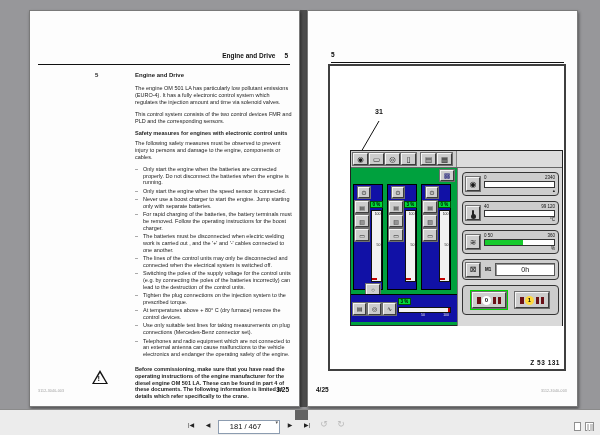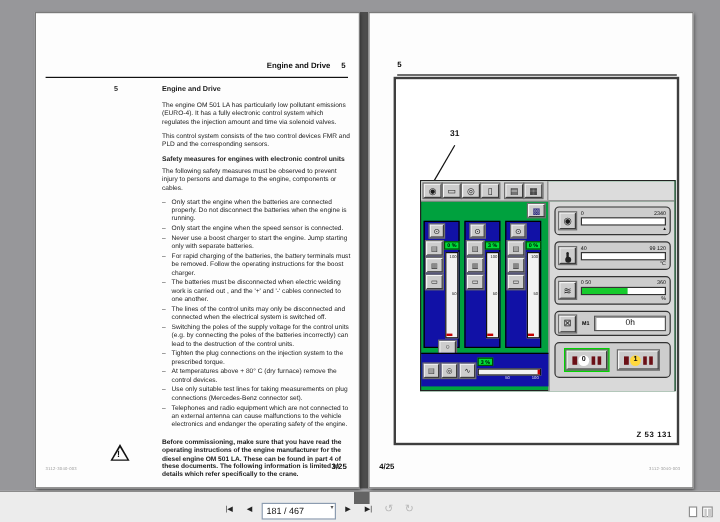--- a/index.html
+++ b/index.html
@@ -114,21 +114,21 @@
   .oval-y { background:#ffd83d; }
 
   
   .statusbar { position:absolute; left:0; bottom:0; width:600px; height:26px; background:#ececec;
                border-top:1px solid #8b8b8b; }
   .splitter-tab { position:absolute; left:295px; top:0; width:13px; height:10px; background:#646464; }
   .nav { position:absolute; left:184px; top:5px; display:flex; align-items:center; gap:3px; }
   .navbtn { width:14px; height:14px; background:none; border:none; font-size:6px; color:#222;
             display:flex; align-items:center; justify-content:center; font-family:"Liberation Sans",sans-serif; }
   .pageinput { width:62px; height:14px; border:1px solid #8c9cb0; background:#fff; font-size:7.5px;
-               color:#111; padding:0 10px 0 3px; font-family:"Liberation Sans",sans-serif; }
+               color:#111; padding:0 10px 0 3px; font-family:"Liberation Sans",sans-serif;text-align:center; }
   .combo { position:relative; }
   .combo .caret { position:absolute; right:2px; top:4px; font-size:5px; color:#555; }
   .navbtn.dis { color:#b9b9b9; font-size:9px; }
   .view-icons { position:absolute; right:6px; bottom:4px; display:flex; gap:4px; align-items:flex-end; }
   .vi1 { width:7px; height:9px; border:1px solid #8f8f8f; background:#fff; }
   .vi2 { display:flex; gap:1px; border:1px solid #8f8f8f; background:#fff; padding:0.5px; height:9px; }
   .vi2 span { width:2.5px; height:7px; background:#c9c9c9; display:block; }
 </style>
 </head>
 <body>

